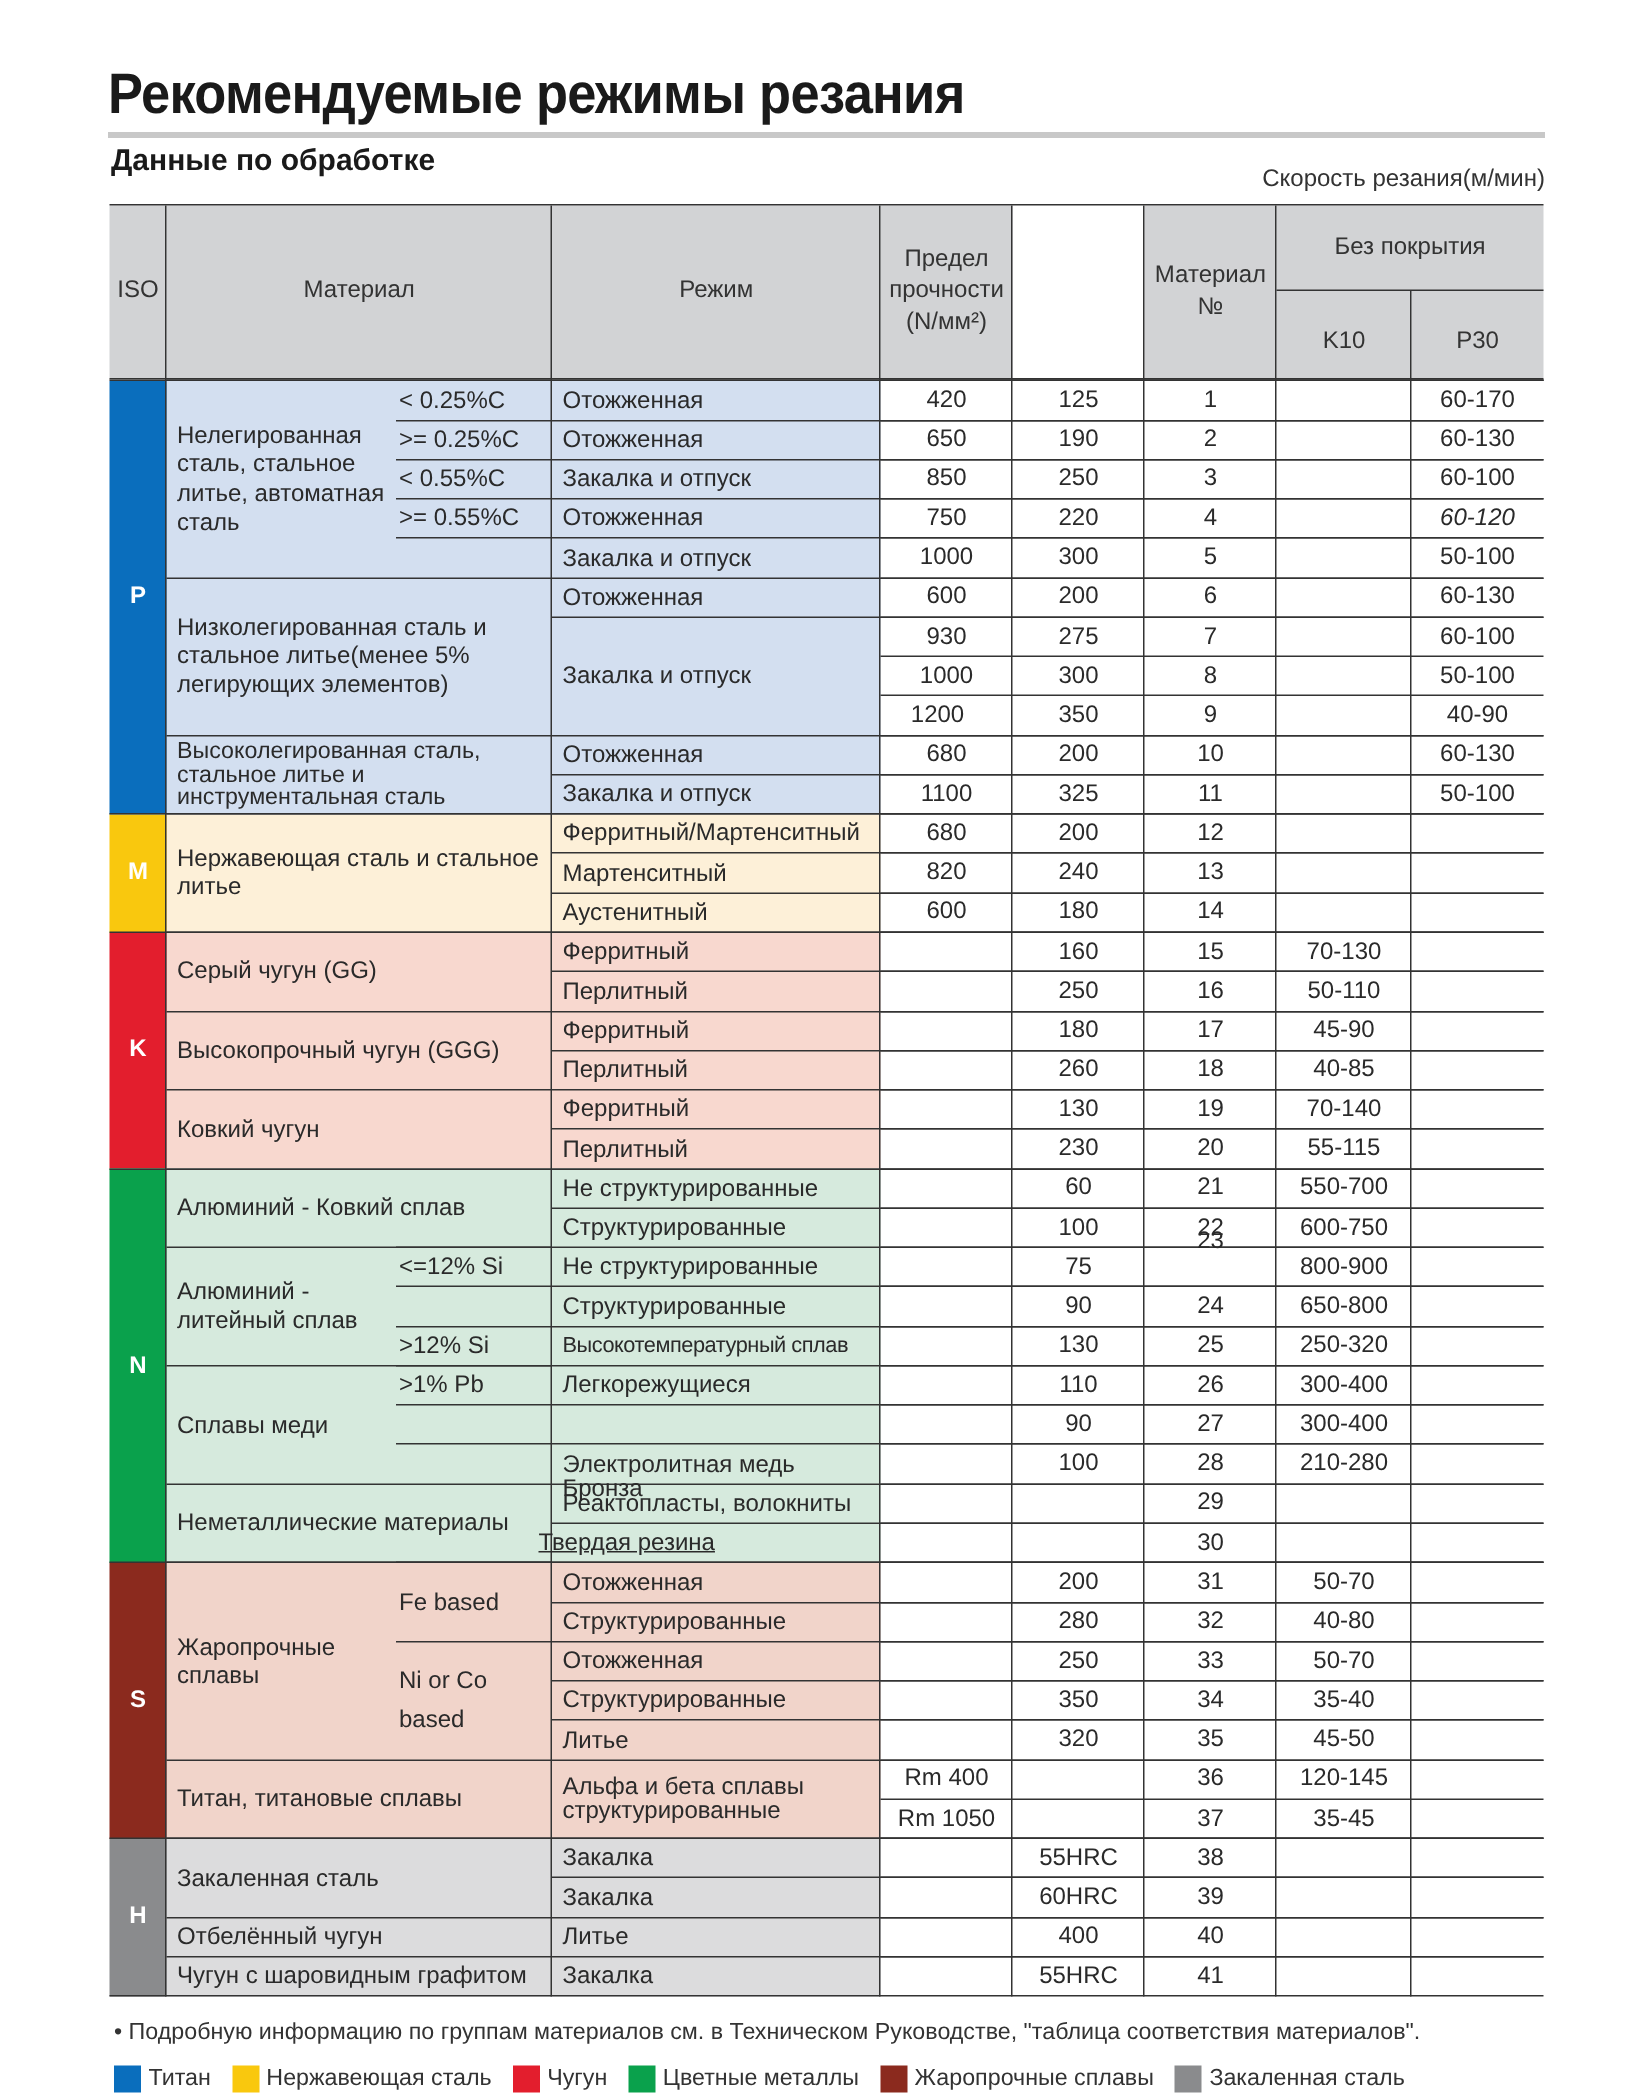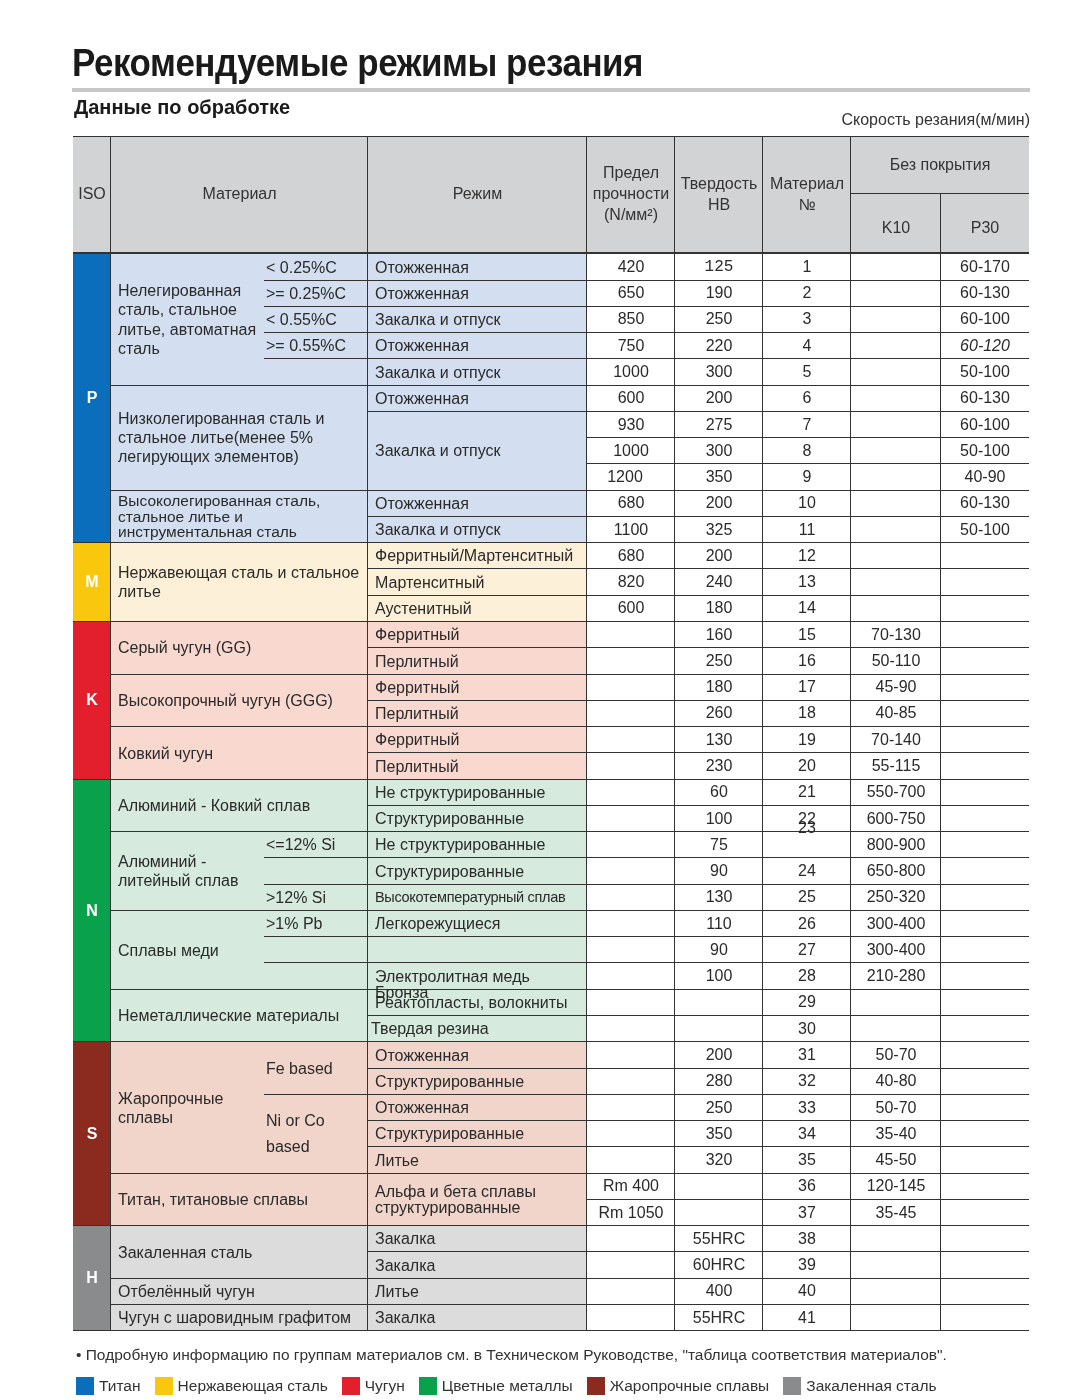--- a/index.html
+++ b/index.html
@@ -34,21 +34,20 @@
 <div class="title-rule"></div>
 <div class="subtitle">Данные по обработке</div>
 <div class="unit-note">Скорость резания(м/мин)</div>
 
 <div class="grid" id="grid">
 
   <div class="cell hdr" style="left:73px;top:137px;width:38px;height:115px;">ISO</div>
   <div class="cell hdr" style="left:111px;top:137px;width:257px;height:115px;">Материал</div>
   <div class="cell hdr" style="left:368px;top:137px;width:219px;height:115px;">Режим</div>
   <div class="cell hdr" style="left:587px;top:137px;width:88px;height:115px;padding:0 2px;line-height:1.3;">Предел прочности (N/мм²)</div>
-  <div class="cell hdr" style="left:675px;top:137px;width:88px;height:115px;line-height:1.3;">Твердость HB</div>
   <div class="cell hdr" style="left:763px;top:137px;width:88px;height:115px;line-height:1.3;">Материал №</div>
   <div class="cell hdr" style="left:851px;top:137px;width:178px;height:57px;">Без покрытия</div>
   <div class="cell hdr" style="left:851px;top:194px;width:90px;height:58px;padding-top:10px;">K10</div>
   <div class="cell hdr" style="left:941px;top:194px;width:88px;height:58px;padding-top:10px;">P30</div>
 <div class="cell " style="left: 111px; top: 254px; width: 476px; height: 288.951px; background: rgb(211, 223, 240); z-index: 0;"></div>
     <div class="cell iso" style="left: 73px; top: 254px; width: 38px; height: 288.951px; background: rgb(10, 110, 189);">P</div>
     <div class="cell " style="left: 111px; top: 542.951px; width: 476px; height: 78.8049px; background: rgb(253, 240, 216); z-index: 0;"></div>
     <div class="cell iso" style="left: 73px; top: 542.951px; width: 38px; height: 78.8049px; background: rgb(249, 200, 14);">M</div>
     <div class="cell " style="left: 111px; top: 621.756px; width: 476px; height: 157.61px; background: rgb(248, 216, 207); z-index: 0;"></div>
     <div class="cell iso" style="left: 73px; top: 621.756px; width: 38px; height: 157.61px; background: rgb(227, 30, 45);">K</div>
@@ -162,21 +161,21 @@
     <div class="cell l multiline" style="left: 368px; top: 884.439px; width: 219px; height: 26.2683px; z-index: 1; font-size: 14.5px; letter-spacing: -0.3px;">Высокотемпературный сплав</div>
     <div class="hline" style="left: 368px; width: 661px; top: 883.689px;"></div>
     <div class="cell l multiline" style="left: 368px; top: 910.707px; width: 219px; height: 26.2683px; z-index: 1;">Легкорежущиеся</div>
     <div class="hline" style="left: 368px; width: 661px; top: 909.957px;"></div>
     <div class="cell l multiline" style="left: 368px; top: 936.976px; width: 219px; height: 26.2683px; z-index: 1; margin-top: 42px;">Бронза</div>
     <div class="hline" style="left: 368px; width: 661px; top: 936.226px;"></div>
     <div class="cell l multiline" style="left: 368px; top: 963.244px; width: 219px; height: 26.2683px; z-index: 1;">Электролитная медь</div>
     <div class="hline" style="left: 368px; width: 661px; top: 962.494px;"></div>
     <div class="cell l multiline" style="left: 368px; top: 989.512px; width: 219px; height: 26.2683px; z-index: 1;">Реактопласты, волокниты</div>
     <div class="hline" style="left: 368px; width: 661px; top: 988.762px;"></div>
-    <div class="cell l multiline" style="left: 364px; top: 1015.78px; width: 219px; height: 26.2683px; z-index: 1;">Твердая резина</div>
+    <div class="cell l multiline" style="left: 352px; top: 1015.78px; width: 219px; height: 26.2683px; z-index: 1; text-decoration: underline;">Твердая резина</div>
     <div class="hline" style="left: 368px; width: 661px; top: 1015.03px;"></div>
     <div class="cell l multiline" style="left: 368px; top: 1042.05px; width: 219px; height: 26.2683px; z-index: 1;">Отожженная</div>
     <div class="hline" style="left: 368px; width: 661px; top: 1041.3px;"></div>
     <div class="cell l multiline" style="left: 368px; top: 1068.32px; width: 219px; height: 26.2683px; z-index: 1;">Структурированные</div>
     <div class="hline" style="left: 368px; width: 661px; top: 1067.57px;"></div>
     <div class="cell l multiline" style="left: 368px; top: 1094.59px; width: 219px; height: 26.2683px; z-index: 1;">Отожженная</div>
     <div class="hline" style="left: 368px; width: 661px; top: 1093.84px;"></div>
     <div class="cell l multiline" style="left: 368px; top: 1120.85px; width: 219px; height: 26.2683px; z-index: 1;">Структурированные</div>
     <div class="hline" style="left: 368px; width: 661px; top: 1120.1px;"></div>
     <div class="cell l multiline" style="left: 368px; top: 1147.12px; width: 219px; height: 26.2683px; z-index: 1;">Литье</div>
@@ -185,21 +184,21 @@
     <div class="hline" style="left: 368px; width: 661px; top: 1172.64px;"></div>
     <div class="cell l multiline" style="left: 368px; top: 1225.93px; width: 219px; height: 26.2683px; z-index: 1;">Закалка</div>
     <div class="hline" style="left: 368px; width: 661px; top: 1225.18px;"></div>
     <div class="cell l multiline" style="left: 368px; top: 1252.2px; width: 219px; height: 26.2683px; z-index: 1;">Закалка</div>
     <div class="hline" style="left: 368px; width: 661px; top: 1251.45px;"></div>
     <div class="cell l multiline" style="left: 368px; top: 1278.46px; width: 219px; height: 26.2683px; z-index: 1;">Литье</div>
     <div class="hline" style="left: 368px; width: 661px; top: 1277.71px;"></div>
     <div class="cell l multiline" style="left: 368px; top: 1304.73px; width: 219px; height: 26.2683px; z-index: 1;">Закалка</div>
     <div class="hline" style="left: 368px; width: 661px; top: 1303.98px;"></div>
     <div class="cell c" style="left: 587px; top: 254px; width: 88px; height: 26.2683px; z-index: 1;">420</div>
-    <div class="cell c" style="left: 675px; top: 254px; width: 88px; height: 26.2683px; z-index: 1; font-family: Liberation Mono, monospace;">125</div>
+    <div class="cell c" style="left: 675px; top: 254px; width: 88px; height: 26.2683px; z-index: 1;">125</div>
     <div class="cell c" style="left: 763px; top: 254px; width: 88px; height: 26.2683px; z-index: 1;">1</div>
     <div class="cell c" style="left: 851px; top: 254px; width: 90px; height: 26.2683px; z-index: 1;"></div>
     <div class="cell c" style="left: 941px; top: 254px; width: 88px; height: 26.2683px; z-index: 1;">60-170</div>
     <div class="hline" style="left: 587px; width: 442px; top: 253.25px;"></div>
     <div class="cell c" style="left: 587px; top: 280.268px; width: 88px; height: 26.2683px; z-index: 1;">650</div>
     <div class="cell c" style="left: 675px; top: 280.268px; width: 88px; height: 26.2683px; z-index: 1;">190</div>
     <div class="cell c" style="left: 763px; top: 280.268px; width: 88px; height: 26.2683px; z-index: 1;">2</div>
     <div class="cell c" style="left: 851px; top: 280.268px; width: 90px; height: 26.2683px; z-index: 1;"></div>
     <div class="cell c" style="left: 941px; top: 280.268px; width: 88px; height: 26.2683px; z-index: 1;">60-130</div>
     <div class="hline" style="left: 587px; width: 442px; top: 279.518px;"></div>

